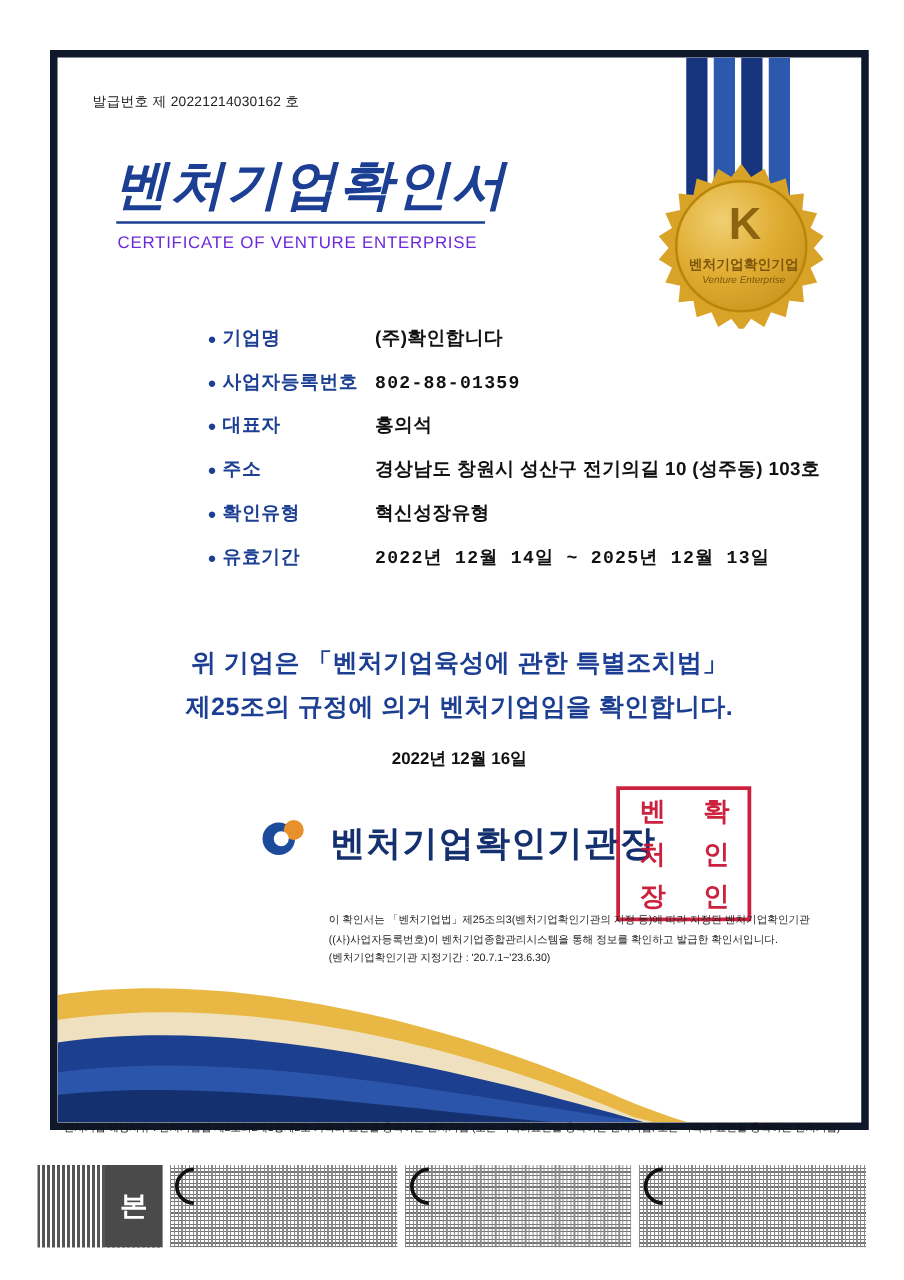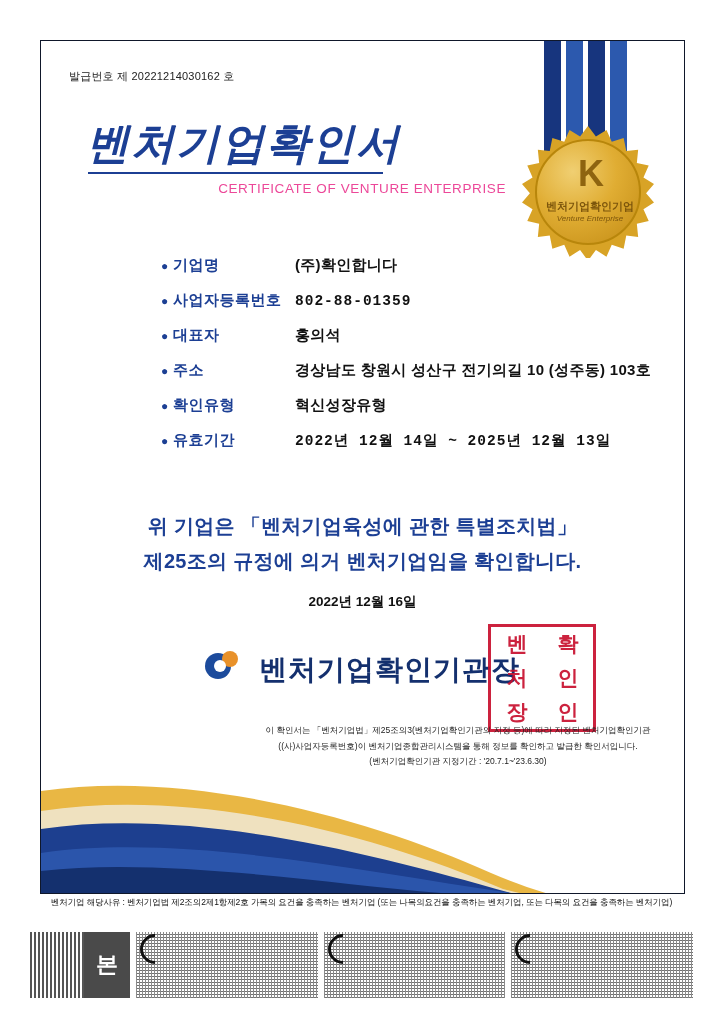--- a/index.html
+++ b/index.html
@@ -20,21 +20,21 @@
     left: 0; top: 0;
     width: 723px; height: 1024px;
     background: #ffffff;
   }
 
   
   .cert-frame {
     position: absolute;
     left: 40px; top: 40px;
     width: 643px; height: 852px;
-    border: 1px solid #0f172a;
+    border: 6px solid #0f172a;
     background: #ffffff;
     overflow: hidden;
   }
 
   
   .issue-no {
     position: absolute;
     left: 28px; top: 28px;
     font-size: 11px;
     color: #222;
@@ -60,23 +60,22 @@
     width: 295px;
     height: 2px;
     background: #1c3f94;
     margin-top: 4px;
     margin-left: 2px;
   }
   .title-en {
     margin-top: 7px;
     margin-left: 3px;
     font-size: 13.5px;
-    color: #ec4899;
+    color: #6d28d9;
     letter-spacing: 0.6px;
-    text-align: right;
   }
 
   
   .ribbon {
     position: absolute;
     right: 52px; top: 0;
     width: 88px; height: 120px;
   }
   .ribbon i {
     position: absolute;
@@ -270,21 +269,21 @@
     font-size: 21px;
     font-weight: bold;
     letter-spacing: -1px;
   }
 
   
   .footnote {
     position: absolute;
     right: 26px; top: 682px;
     width: 400px;
-    text-align: center;
+    text-align: left;
     font-size: 8.5px;
     color: #222;
     line-height: 1.85;
   }
 
   
   .wave {
     position: absolute;
     left: 0; bottom: 0;
     width: 643px; height: 160px;

